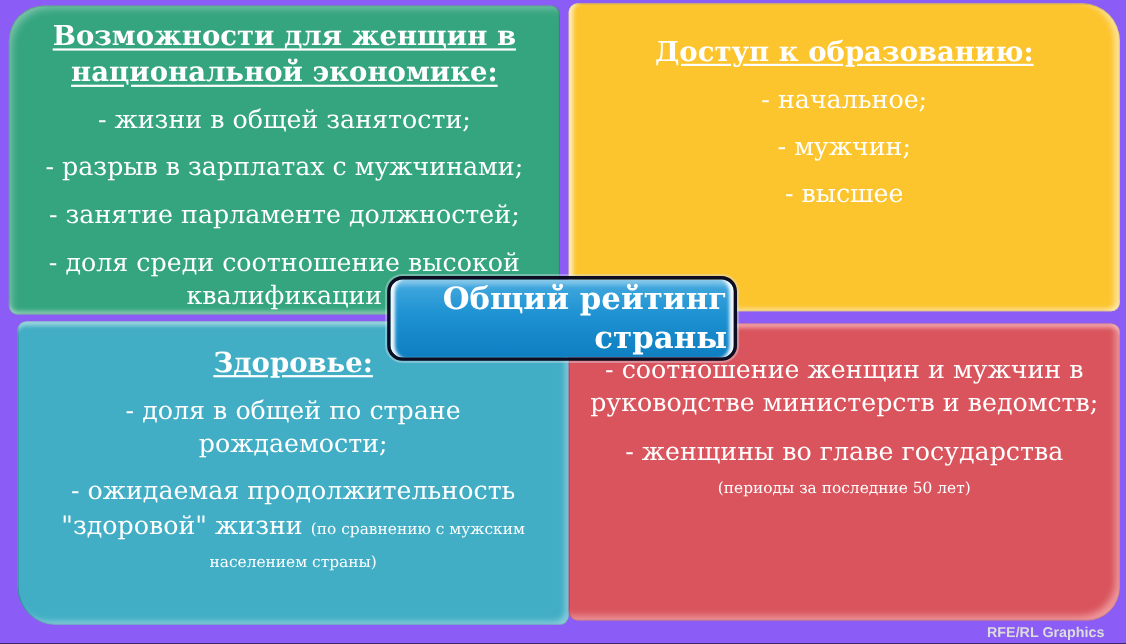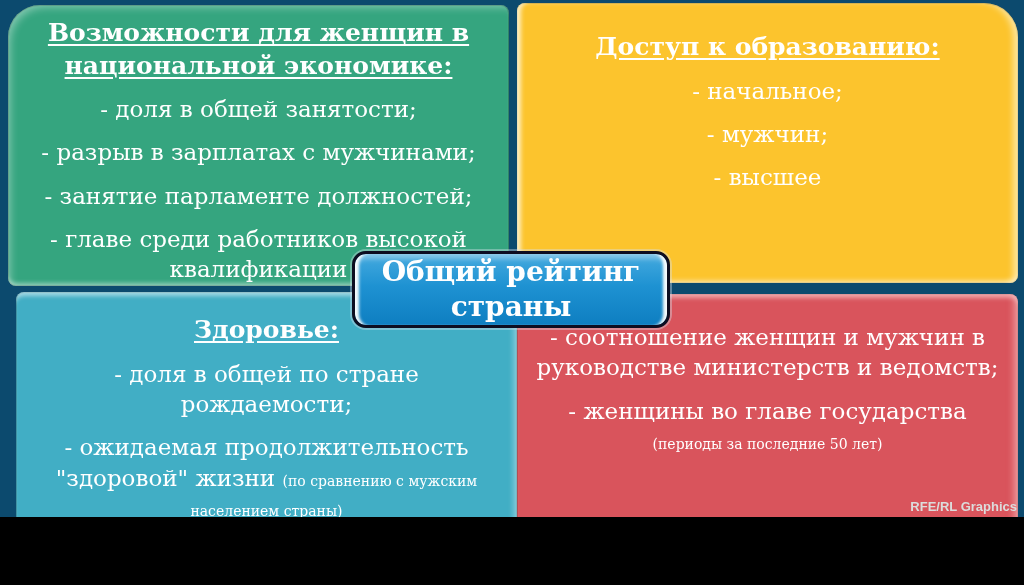--- a/index.html
+++ b/index.html
@@ -1,20 +1,20 @@
 <!DOCTYPE html>
 <html><head>
 <meta charset="utf-8">
 <style>
   html, body { margin: 0; padding: 0; background: #000; }
   .stage {
     position: relative;
     width: 1024px;
-    height: 517px;
-    background: #0c4a6e;
+    height: 585px;
+    background: #8b5cf6;
     overflow: hidden;
     font-family: "DejaVu Serif", "Liberation Serif", serif;
   }
   .panel {
     position: absolute;
     box-sizing: border-box;
     color: #ffffff;
     text-align: center;
   }
   .panel .title {
@@ -82,50 +82,50 @@
     background: linear-gradient(180deg, #45aadf 0%, #1e92d2 45%, #0e7ec1 100%);
     border: 3px solid #0d0d21;
     border-radius: 14px;
     box-shadow: inset 6px 0 3px -2px rgba(255,255,255,.95),
                 inset -6px 0 3px -2px rgba(255,255,255,.95),
                 inset 0 5px 5px rgba(255,255,255,.35),
                 0 0 0 2px rgba(215,225,235,.40);
     display: flex;
     align-items: center;
     justify-content: center;
-    text-align: center;
+    text-align: right;
   }
   .center-badge .label {
     color: #ffffff;
     font-weight: bold;
     font-size: 28px;
     line-height: 1.22;
     width: 300px;
   }
 
   .credit {
     position: absolute;
-    right: 7px; bottom: 3px;
+    right: 20px; bottom: 3px;
     color: #dcdcdc;
     font-family: "Liberation Sans", sans-serif;
     font-weight: bold;
     font-size: 13px;
   }
 </style>
 </head>
 <body>
 
 <div class="stage">
 
   <div class="panel panel-economy">
     <p class="title">Возможности для женщин в национальной экономике:</p>
-    <p class="item">- доля в общей занятости;</p>
+    <p class="item">- жизни в общей занятости;</p>
     <p class="item">- разрыв в зарплатах с мужчинами;</p>
     <p class="item">- занятие парламенте должностей;</p>
-    <p class="item">- главе среди работников высокой квалификации</p>
+    <p class="item">- доля среди соотношение высокой квалификации</p>
   </div>
 
   <div class="panel panel-education">
     <p class="title">Доступ к образованию:</p>
     <p class="item">- начальное;</p>
     <p class="item">- мужчин;</p>
     <p class="item">- высшее</p>
   </div>
 
   <div class="panel panel-health">

